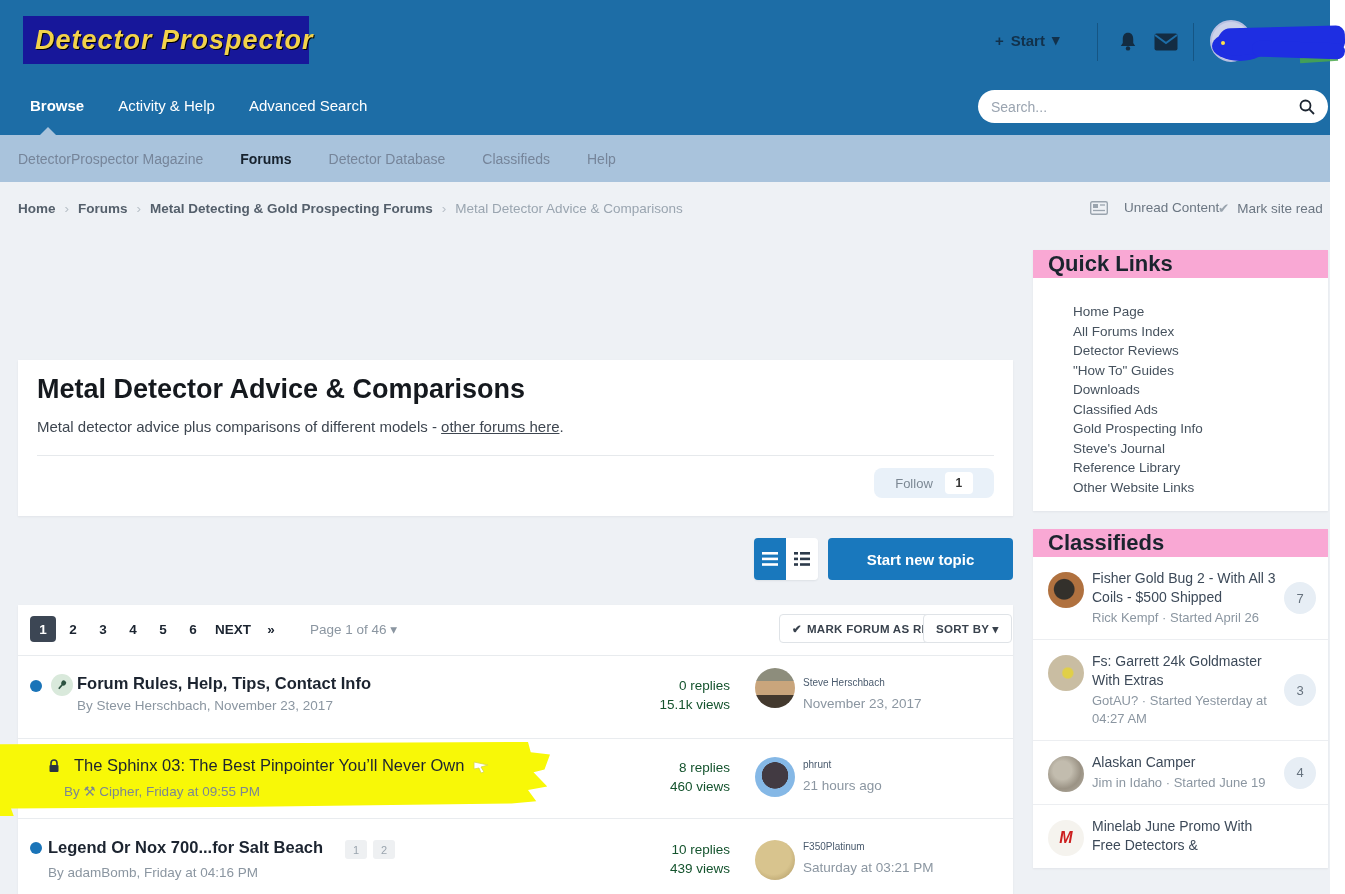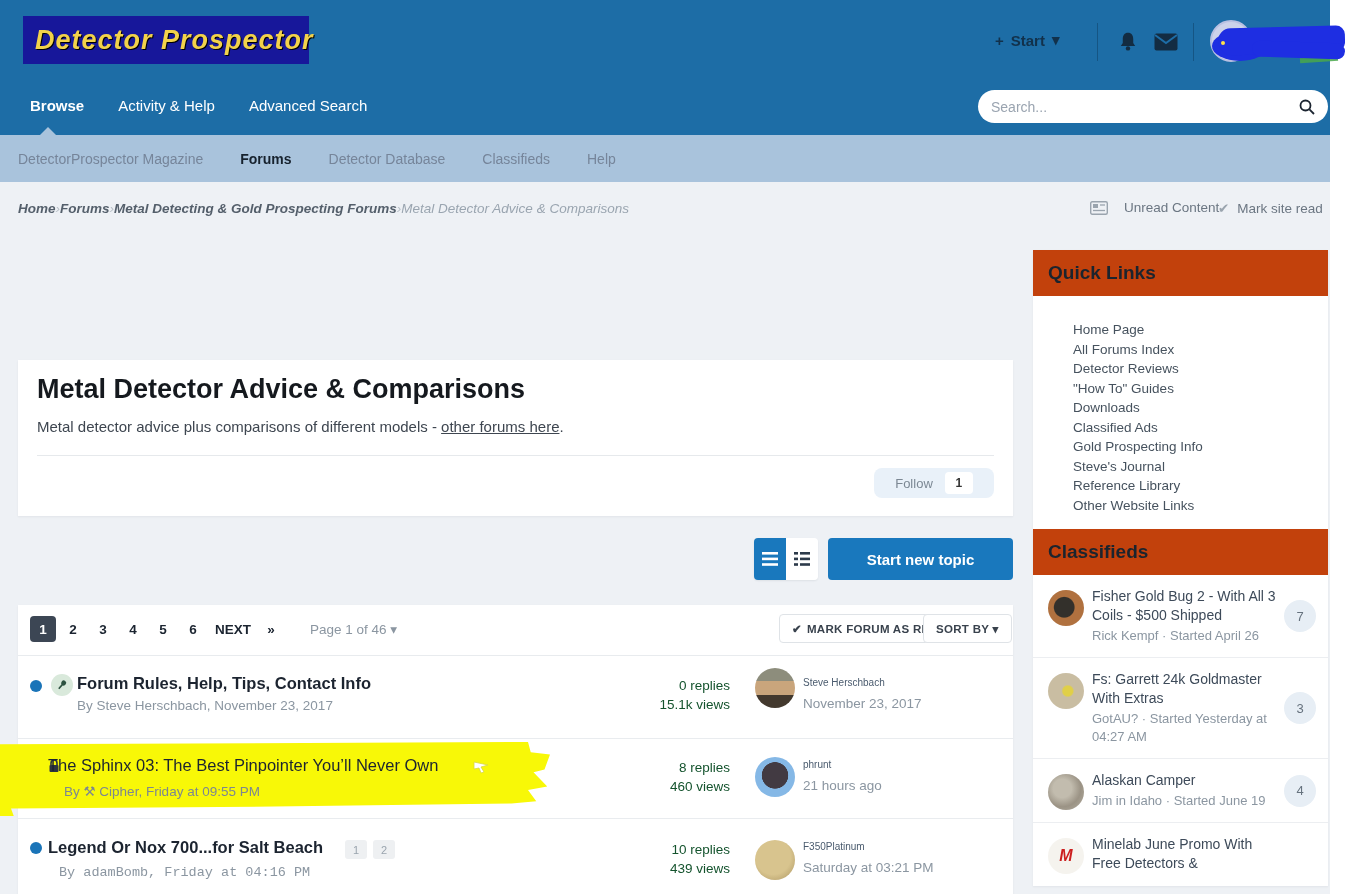--- a/index.html
+++ b/index.html
@@ -50,21 +50,21 @@
   .subnav .sn-item { color:#76859a; font-size:14px; cursor:pointer; white-space:nowrap;text-align:right; }
   .subnav .sn-item.active { color:#17222e; font-weight:bold; }
   .nav-notch { left:40px; top:127px; width:0; height:0; z-index:3;
     border-left:8px solid transparent; border-right:8px solid transparent;
     border-bottom:8px solid #a9c3dc; }
 
   
   .page-bg { left:0; top:182px; width:1330px; height:712px; background:#eef1f5; z-index:0; }
 
   
-  .crumbs { left:18px; top:201px; display:flex; gap:0; align-items:center; z-index:2; font-size:13.5px;font-style:italic; }
+  .crumbs { left:18px; top:201px; display:flex; gap:9px; align-items:center; z-index:2; font-size:13.5px; }
   .crumb { color:#545f6b; font-weight:bold; cursor:pointer; white-space:nowrap; }
   .crumb.last { color:#9aa5b0; font-weight:normal; cursor:default; }
   .crumb-sep { color:#b8c0c8; font-weight:normal; }
   .crumb-right { top:200px; display:flex; align-items:center; gap:8px; color:#6b7682;
     font-size:13.5px; cursor:pointer; z-index:2; white-space:nowrap; }
 
   
   .card { background:#ffffff; box-shadow:0 1px 2px rgba(30,40,50,.06); z-index:1; }
   .forum-card { left:18px; top:360px; width:995px; height:156px; }
   .forum-title { left:37px; top:374px; font-size:27px; font-weight:bold; color:#15191e; z-index:2; }
@@ -120,22 +120,22 @@
   .av-steve { background:linear-gradient(180deg,#8d8d7c 0 32%, #c9a57c 32% 68%, #43392e 68%); }
   .av-phrunt { background:radial-gradient(circle at 50% 46%, #423a42 0 44%, #85b8e6 46%); }
   .av-f350 { background:radial-gradient(circle at 45% 42%, #d8c48e 0 55%, #a8915d); }
 
   
   .hl { left:0; top:742px; width:550px; height:74px; background:#f8f807; z-index:2;
     clip-path:polygon(0 3%, 96% 0, 96.5% 14%, 100% 17%, 99% 37%, 97% 41%, 99.5% 60%, 96% 65%, 97.5% 80%, 93% 83%, 40% 88%, 2% 90%, 2.5% 100%, 0 100%); }
 
   
   .side-card { left:1033px; width:295px; }
-  .side-hdr { height:46px; background:#c2410c; display:flex; align-items:center;
-    padding-left:15px; font-size:19px; font-weight:bold; color:#1b242e; }
+  .side-hdr { height:28px; background:#f9a8d4; display:flex; align-items:center;
+    padding-left:15px; font-size:22px; font-weight:bold; color:#1b242e; }
   .ql-body { background:#ffffff; padding:24px 12px 14px 40px; }
   .ql-link { display:block; font-size:13.5px; color:#46525e; line-height:19.5px;
     text-decoration:none; cursor:pointer; white-space:nowrap; }
   .cl-item { background:#ffffff; display:flex; padding:12px 12px 12px 15px;
     border-bottom:1px solid #eceef1; align-items:flex-start; }
   .cl-thumb { width:36px; height:36px; border-radius:50%; flex:0 0 36px; margin-top:3px; cursor:pointer; }
   .cl-txt { margin-left:8px; width:186px; }
   .cl-title { font-size:14px; color:#3d4a59; font-weight:500; line-height:19px; cursor:pointer; }
   .cl-meta { font-size:13px; color:#8b96a1; line-height:18px; margin-top:2px; }
   .cl-badge { margin-left:auto; width:32px; height:32px; border-radius:50%; background:#e7eef5;
@@ -314,33 +314,33 @@
 <div class="abs t-date" style="left:803px; top:696px;">November 23, 2017</div>
 
 <div class="abs hl"></div>
 <svg class="abs cursor-arrow" width="20" height="18" viewBox="0 0 20 18">
   <polygon points="2,6 16,9 9,11 12,16 9,17 7,12 2,13" fill="#ffffff" stroke="#d8d840" stroke-width="0.8"></polygon>
 </svg>
 <svg class="abs" style="left:48px; top:759px; z-index:3;" width="12" height="14" viewBox="0 0 12 14">
   <path d="M3 6 L3 4.2 C3 2.2 4.3 1 6 1 C7.7 1 9 2.2 9 4.2 L9 6" fill="none" stroke="#2b3440" stroke-width="1.6"></path>
   <rect x="1.5" y="6" width="9" height="7" rx="1" fill="#2b3440"></rect>
 </svg>
-<div class="abs topic-title medium" style="left:48px; top:756px;">The Sphinx 03: The Best Pinpointer You’ll Never Own</div>
+<div class="abs topic-title medium" style="left:74px; top:756px;">The Sphinx 03: The Best Pinpointer You’ll Never Own</div>
 <div class="abs topic-by" style="left:64px; top:783px; color:#7c8791;">By ⚒ Cipher, Friday at 09:55 PM</div>
 <div class="abs stat" style="left:640px; top:760px;">8 replies</div>
 <div class="abs stat" style="left:640px; top:779px;">460 views</div>
 <div class="abs t-avatar av-phrunt" style="left:755px; top:757px;"></div>
 <div class="abs t-name" style="left:803px; top:759px;">phrunt</div>
 <div class="abs t-date" style="left:803px; top:778px;">21 hours ago</div>
 
 <div class="abs unread-dot" style="left:30px; top:842px;"></div>
 <div class="abs topic-title" style="left:48px; top:838px;">Legend Or Nox 700...for Salt Beach</div>
 <div class="abs mini-badge" style="left:345px;">1</div>
 <div class="abs mini-badge" style="left:373px;">2</div>
-<div class="abs topic-by" style="left:59px; top:865px;font-family:Liberation Mono, monospace;">By adamBomb, Friday at 04:16 PM</div>
+<div class="abs topic-by" style="left:48px; top:865px;">By adamBomb, Friday at 04:16 PM</div>
 <div class="abs stat" style="left:640px; top:842px;">10 replies</div>
 <div class="abs stat" style="left:640px; top:861px;">439 views</div>
 <div class="abs t-avatar av-f350" style="left:755px; top:840px;"></div>
 <div class="abs t-name" style="left:803px; top:841px;">F350Platinum</div>
 <div class="abs t-date" style="left:803px; top:860px;">Saturday at 03:21 PM</div>
 
 <div class="abs side-card card" style="top:250px;">
   <div class="side-hdr">Quick Links</div>
   <div class="ql-body">
     <a class="ql-link">Home Page</a>

